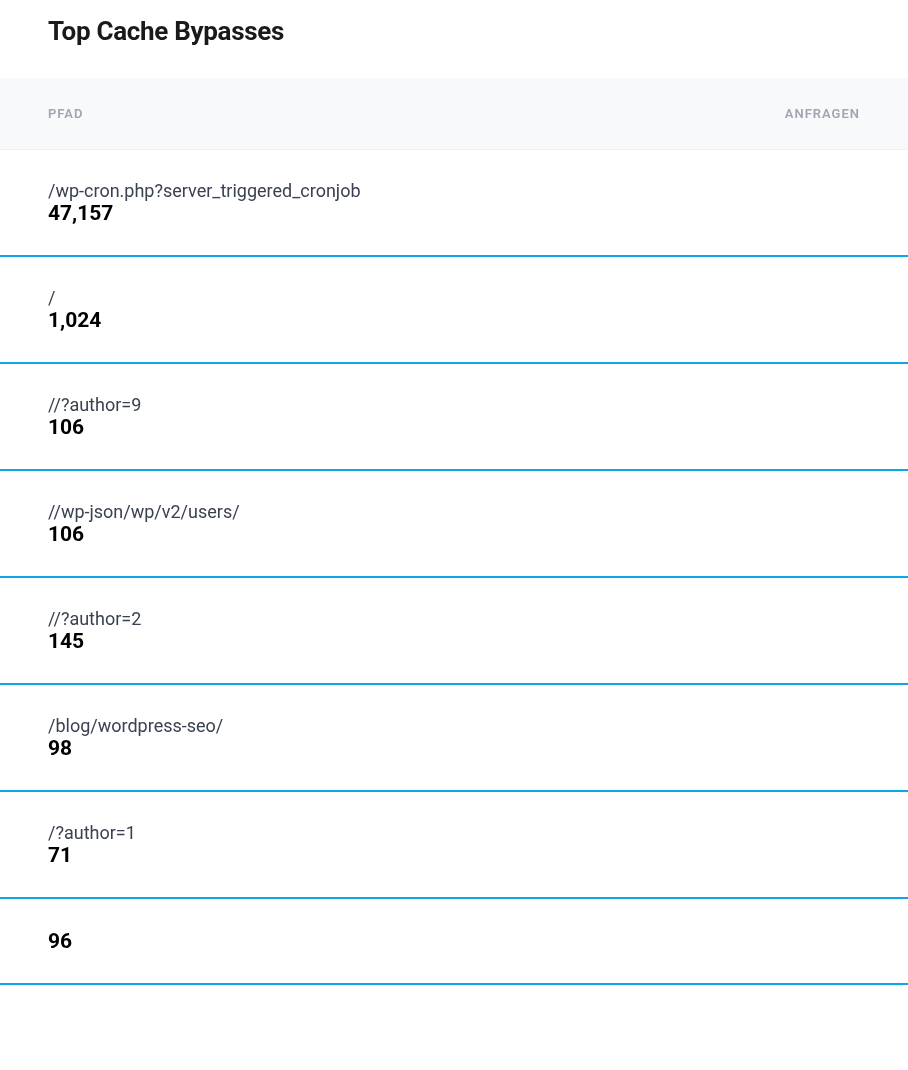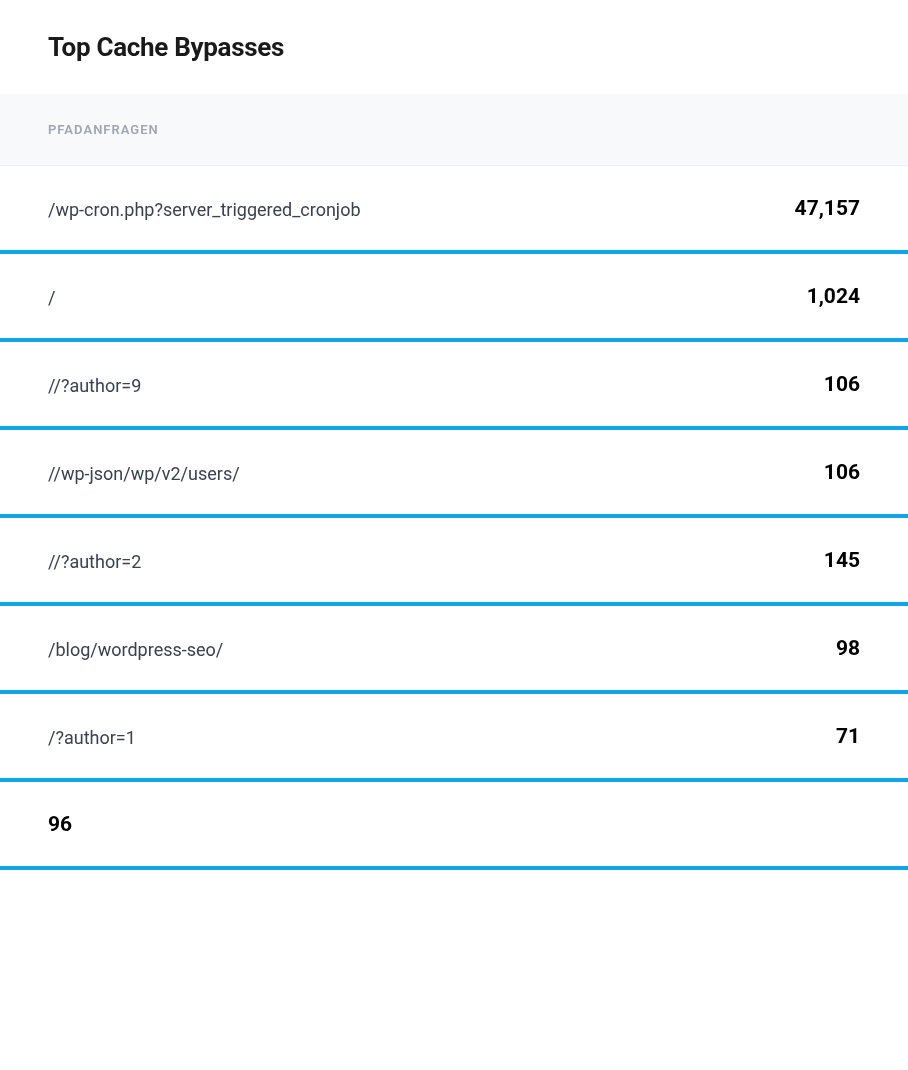--- a/index.html
+++ b/index.html
@@ -7,54 +7,56 @@
       padding: 0;
       box-sizing: border-box;
     }
     body {
       font-family: -apple-system, BlinkMacSystemFont, "Segoe UI", Roboto, Helvetica, Arial, sans-serif;
       background: #ffffff;
       width: 908px;
       color: #333;
     }
     .container {
-      padding-top: 32px;
+      padding-top: 16px;
       border-radius: 24px;
     }
     .title {
       font-size: 26px;
       font-weight: 700;
       color: #1a1a1a;
       padding-left: 48px;
       padding-bottom: 32px;
       letter-spacing: -0.3px;
     }
     .table {
       width: 100%;
     }
     .table-header {
       display: flex;
+      justify-content: space-between;
       align-items: center;
       background: #f8f9fb;
       padding: 28px 48px;
       border-bottom: 1px solid #eef0f3;
     }
     .table-header .col-label {
       font-size: 13px;
       font-weight: 600;
       color: #a0a6b1;
       letter-spacing: 1px;
       text-transform: uppercase;
     }
     .table-row {
       display: flex;
       justify-content: space-between;
-      align-items: flex-end;
+      align-items: flex-start;
       padding: 30px 48px;
-      border-bottom: 4px solid #0ea5e9;
+      border-bottom: 2px solid #0ea5e9;
+      flex-direction: column;
     }
     .path {
       font-size: 18px;
       color: #3a4150;
       font-weight: 400;
     }
     .requests {
       font-size: 21px;
       color: #000000;
       font-weight: 700;

